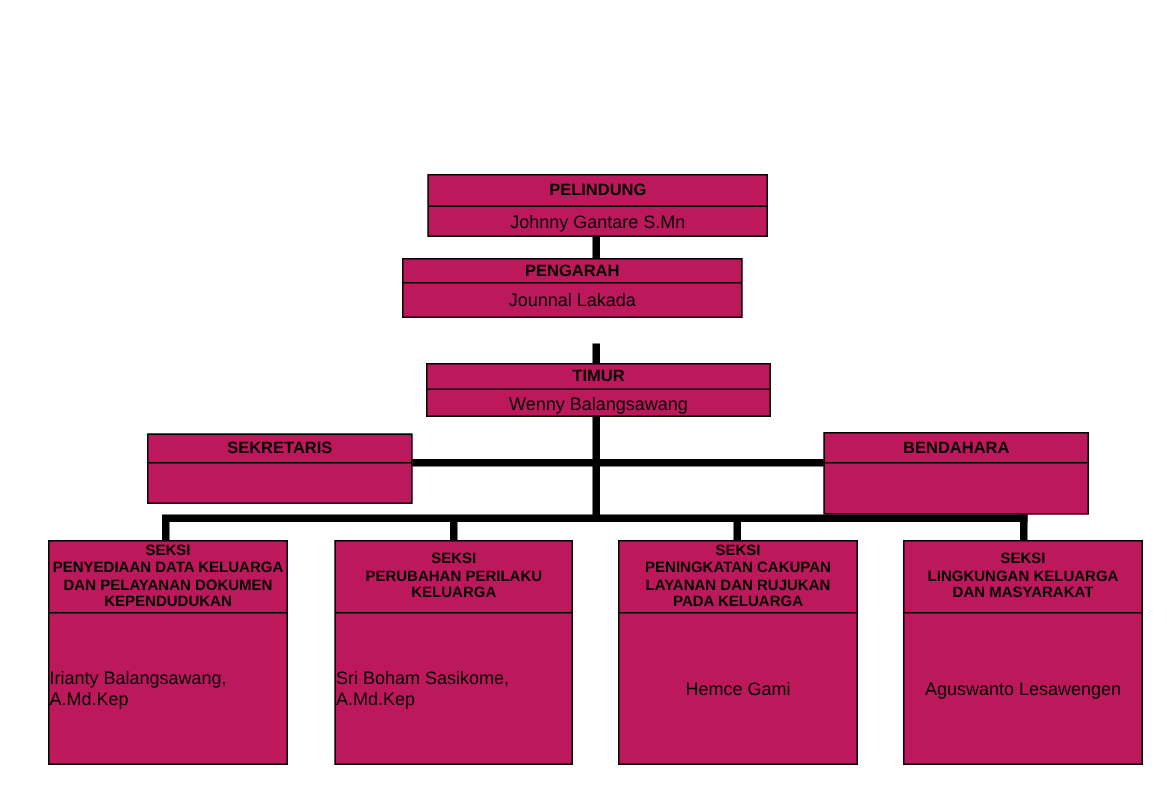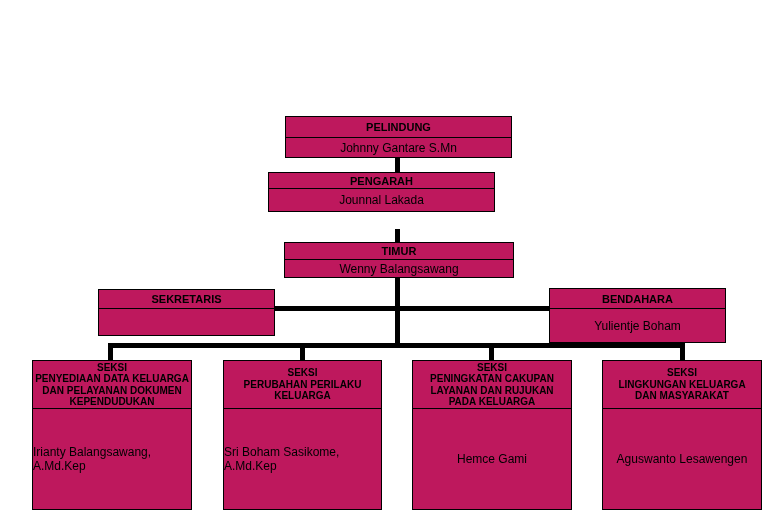--- a/index.html
+++ b/index.html
@@ -99,21 +99,20 @@
   <div class="connector" style="left:395px; top:277px; width:5px; height:70px;"></div>
 
   <div class="connector" style="left:241px; top:306px; width:309px; height:5px;"></div>
 
   <div class="orgbox" style="left:65px; top:289px; width:177px; height:47px;margin-left:33px;">
     <div class="orgbox-header" style="height:19px;">SEKRETARIS</div>
   </div>
 
   <div class="orgbox" style="left:549px; top:288px; width:177px; height:55px;">
     <div class="orgbox-header" style="height:20px;">BENDAHARA</div>
-    <div class="orgbox-body">Yulientje Boham</div>
   </div>
 
   <div class="connector" style="left:108px; top:343px; width:577px; height:5px;"></div>
 
   <div class="connector" style="left:108px; top:346px; width:5px; height:15px;"></div>
   <div class="connector" style="left:300px; top:346px; width:5px; height:15px;"></div>
   <div class="connector" style="left:489px; top:346px; width:5px; height:15px;"></div>
   <div class="connector" style="left:680px; top:343px; width:5px; height:18px;"></div>
 
   <div class="orgbox" style="left:32px; top:360px; width:160px; height:150px;">

